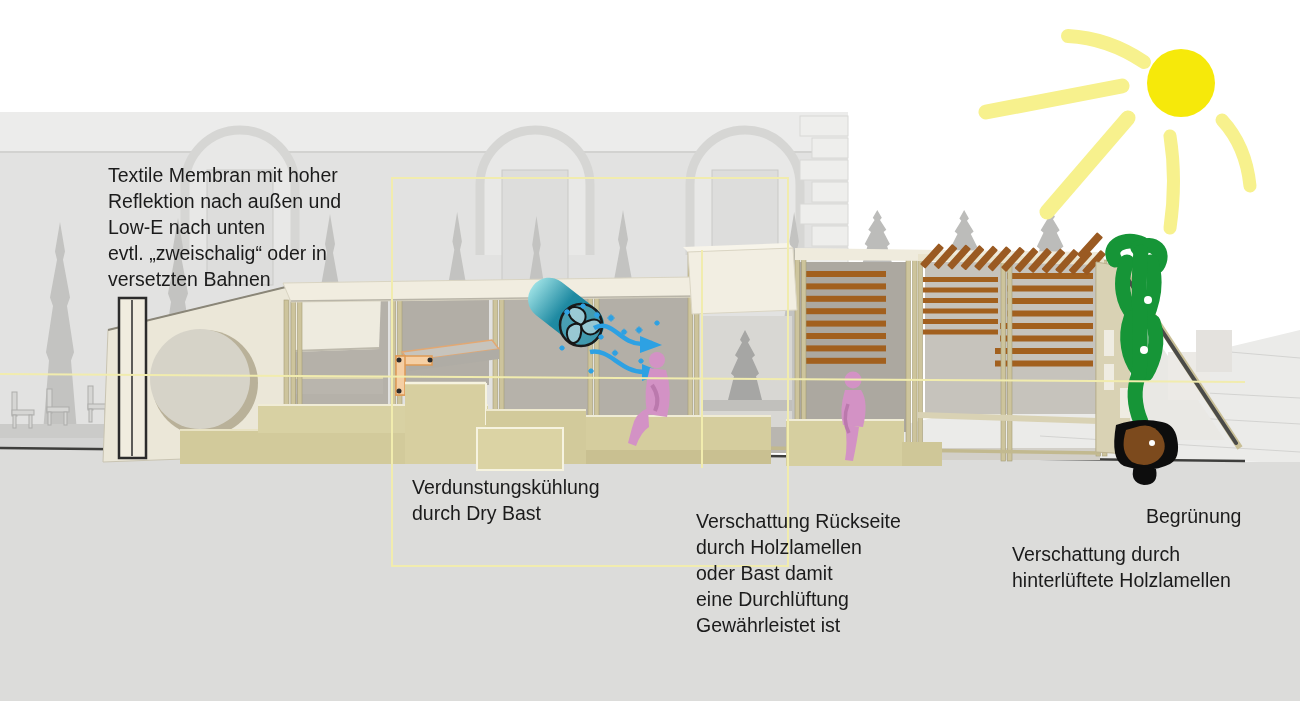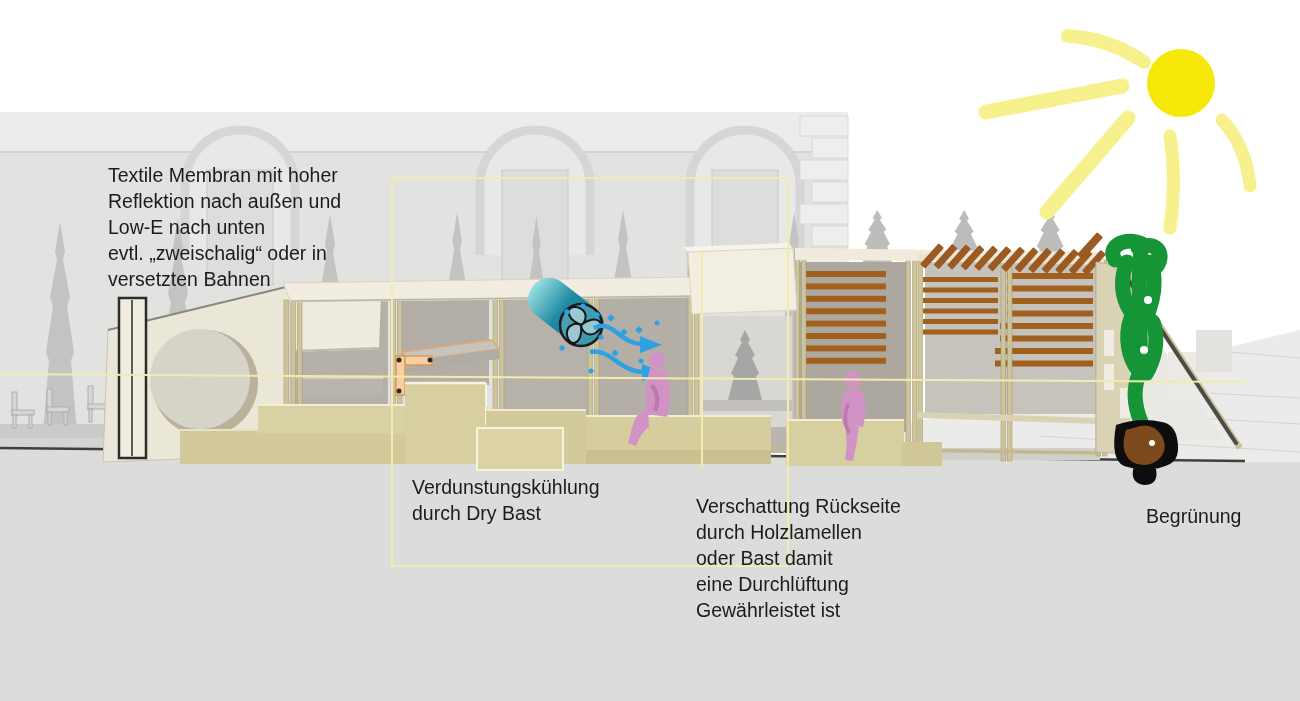--- a/index.html
+++ b/index.html
@@ -3,21 +3,21 @@
 <meta charset="utf-8">
 <style>
   html,body{margin:0;padding:0;background:#ffffff;}
   .scene{position:relative;width:1300px;height:701px;background:#ffffff;overflow:hidden;
          font-family:"Liberation Sans",sans-serif;}
   .scene svg{position:absolute;left:0;top:0;}
   .note{position:absolute;z-index:6;color:#1b1b1b;font-size:19.5px;line-height:26px;
         white-space:pre-line;letter-spacing:0;}
   .n-membrane{left:92px;top:162px;margin-left:16px;}
   .n-mist{left:412px;top:474px;}
-  .n-back{left:696px;top:493px;}
+  .n-back{left:696px;top:508px;}
   .n-green{left:1146px;top:503px;}
   .n-lamella{left:1012px;top:541px;}
 </style>
 </head>
 <body>
 
 <div class="scene">
 
 <svg width="1300" height="701" viewBox="0 0 1300 701">
   <defs>
@@ -371,13 +371,15 @@
 evtl. „zweischalig“ oder in
 versetzten Bahnen</div>
   <div class="note n-mist">Verdunstungskühlung
 durch Dry Bast</div>
   <div class="note n-back">Verschattung Rückseite
 durch Holzlamellen
 oder Bast damit
 eine Durchlüftung
 Gewährleistet ist</div>
   <div class="note n-green">Begrünung</div>
+  <div class="note n-lamella">Verschattung durch
+hinterlüftete Holzlamellen</div>
 </div>
 
 </body></html>

